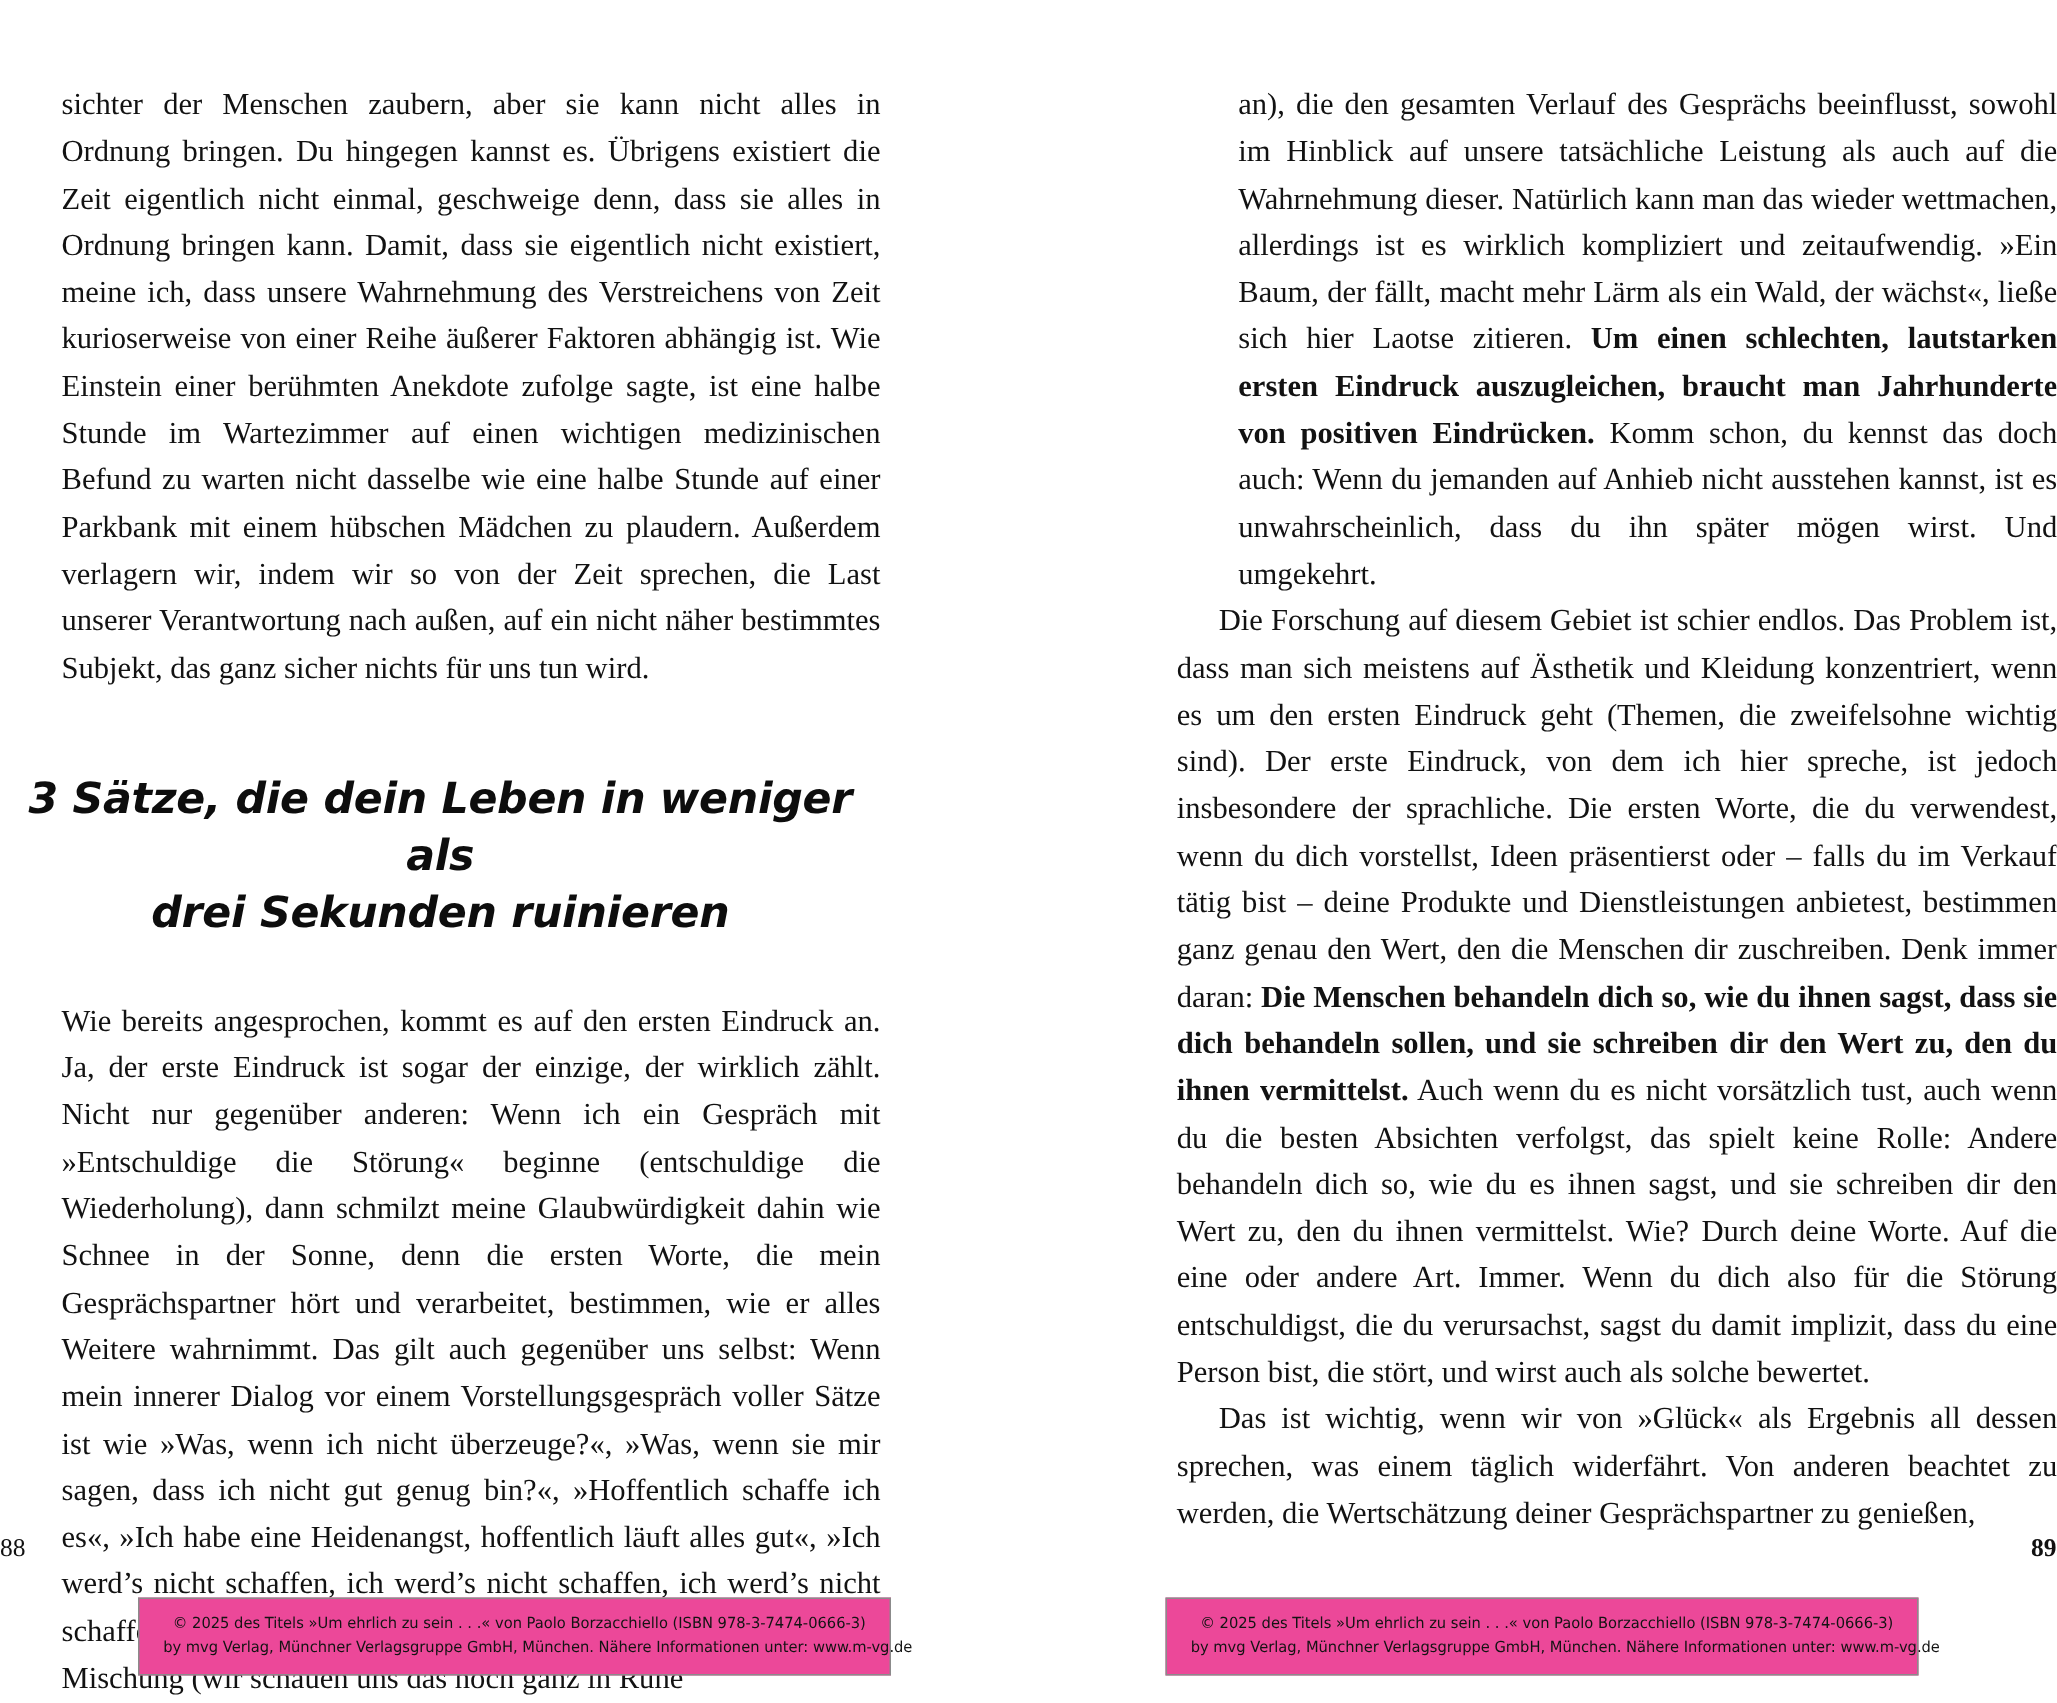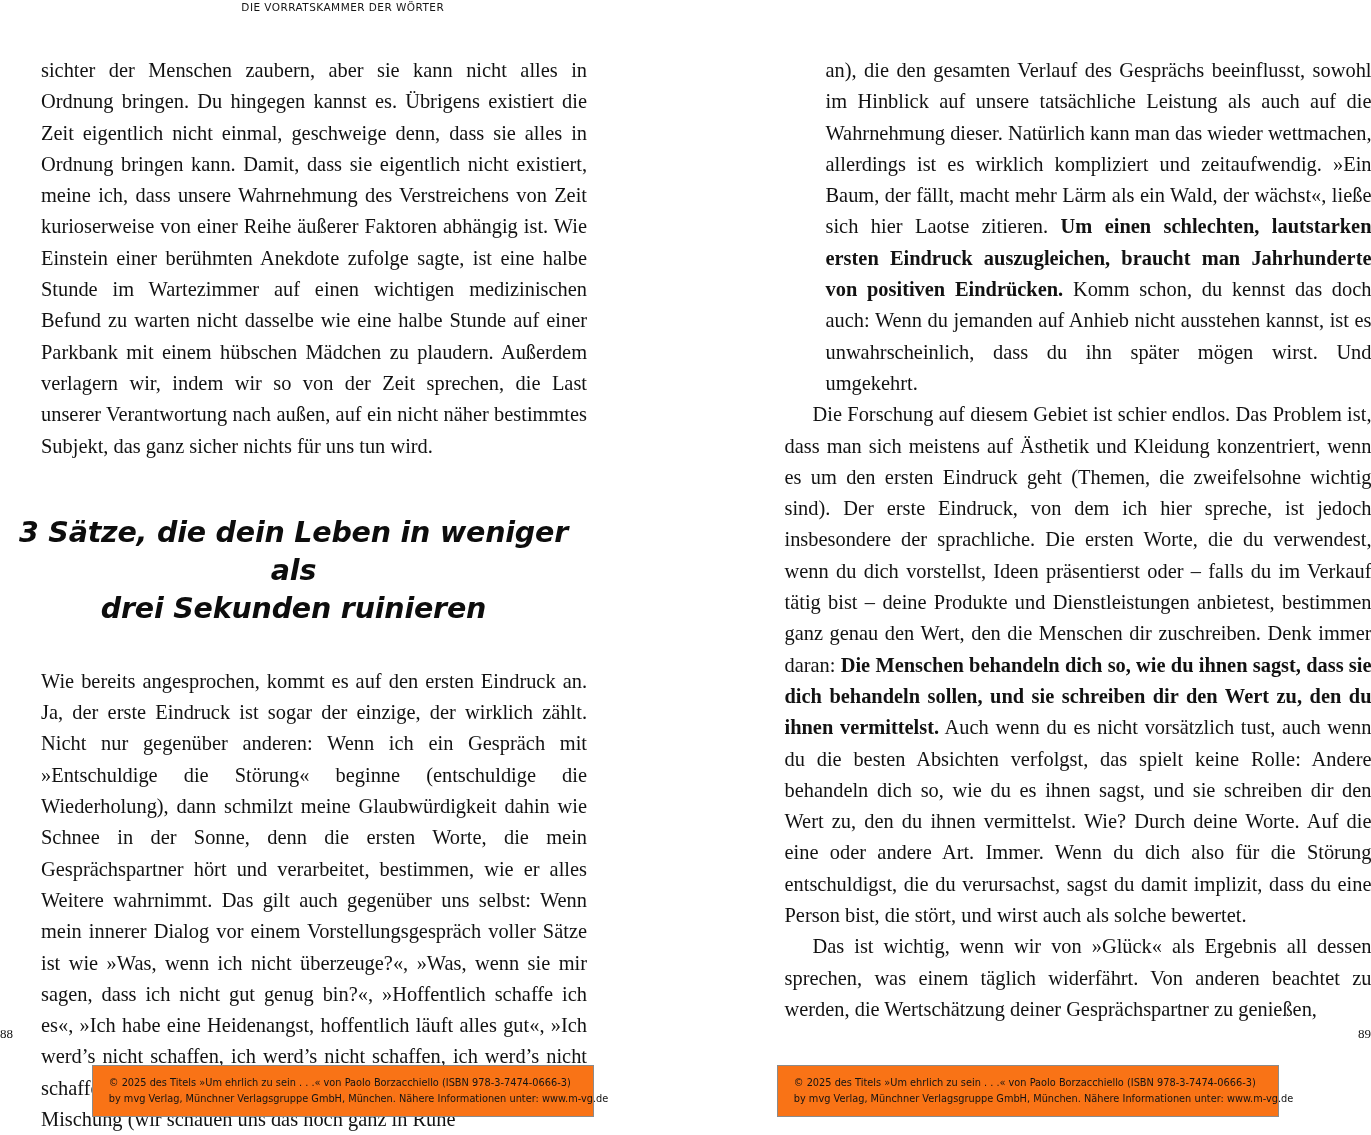--- a/index.html
+++ b/index.html
@@ -98,59 +98,56 @@
     line-height: 38px;
     letter-spacing: -0.2px;
     color: #0d0d0d;
   }
   .chapter-heading .ln { display: block; }
 
   
   .folio {
     position: absolute;
     bottom: 93px;
-    font-size: 13px;
+    font-size: 17px;
     color: #111111;
     font-family: "Liberation Serif", "DejaVu Serif", serif;
   }
   .page-left .folio  { left: 0px; }
-  .page-right .folio { right: 0px; }
+  .page-right .folio { right: 0px; font-weight: bold; }
 
   
   .copyright-box {
     position: absolute;
     bottom: 18px;
     left: 50%;
     transform: translateX(-50%);
     width: 502px;
     box-sizing: border-box;
     border: 1px solid #8b8b8b;
-    background: #f97316;
+    background: #ec4899;
     padding: 9px 6px 9px 6px;
-    text-align: left;
+    text-align: right;
   }
   .copyright-line {
     font-family: "DejaVu Sans", "Liberation Sans", sans-serif;
     font-size: 10.2px;
     line-height: 16px;
     color: #131313;
     white-space: nowrap;
     transform: scaleX(0.96);
   }
 </style>
 </head>
 <body>
 
 <div class="spread">
 
   <div class="page page-left">
 
-    <div class="runhead">
-      <div class="runhead-text">DIE VORRATSKAMMER DER WÖRTER</div>
-    </div>
 
     <div class="column">
       <p class="flush">sichter der Menschen zaubern, aber sie kann nicht alles in Ordnung bringen. Du hingegen kannst es. Übrigens existiert die Zeit eigentlich nicht einmal, geschweige denn, dass sie alles in Ordnung bringen kann. Damit, dass sie eigentlich nicht existiert, meine ich, dass unsere Wahrnehmung des Verstreichens von Zeit kurioserweise von einer Reihe äußerer Faktoren abhängig ist. Wie Einstein einer berühmten Anekdote zufolge sagte, ist eine halbe Stunde im Wartezimmer auf einen wichtigen medizinischen Befund zu warten nicht dasselbe wie eine halbe Stunde auf einer Parkbank mit einem hübschen Mädchen zu plaudern. Außerdem verlagern wir, indem wir so von der Zeit sprechen, die Last unserer Verantwortung nach außen, auf ein nicht näher bestimmtes Subjekt, das ganz sicher nichts für uns tun wird.</p>
 
       <h2 class="chapter-heading">
         <span class="ln">3 Sätze, die dein Leben in weniger als</span>
         <span class="ln">drei Sekunden ruinieren</span>
       </h2>
 
       <p class="flush">Wie bereits angesprochen, kommt es auf den ersten Eindruck an. Ja, der erste Eindruck ist sogar der einzige, der wirklich zählt. Nicht nur gegenüber anderen: Wenn ich ein Gespräch mit »Entschuldige die Störung« beginne (entschuldige die Wiederholung), dann schmilzt meine Glaubwürdigkeit dahin wie Schnee in der Sonne, denn die ersten Worte, die mein Gesprächspartner hört und verarbeitet, bestimmen, wie er alles Weitere wahrnimmt. Das gilt auch gegenüber uns selbst: Wenn mein innerer Dialog vor einem Vorstellungsgespräch voller Sätze ist wie »Was, wenn ich nicht überzeuge?«, »Was, wenn sie mir sagen, dass ich nicht gut genug bin?«, »Hoffentlich schaffe ich es«, »Ich habe eine Heidenangst, hoffentlich läuft alles gut«, »Ich werd’s nicht schaffen, ich werd’s nicht schaffen, ich werd’s nicht schaffen …«, dann verwandelt sich dieser in eine biochemische Mischung (wir schauen uns das noch ganz in Ruhe</p>

